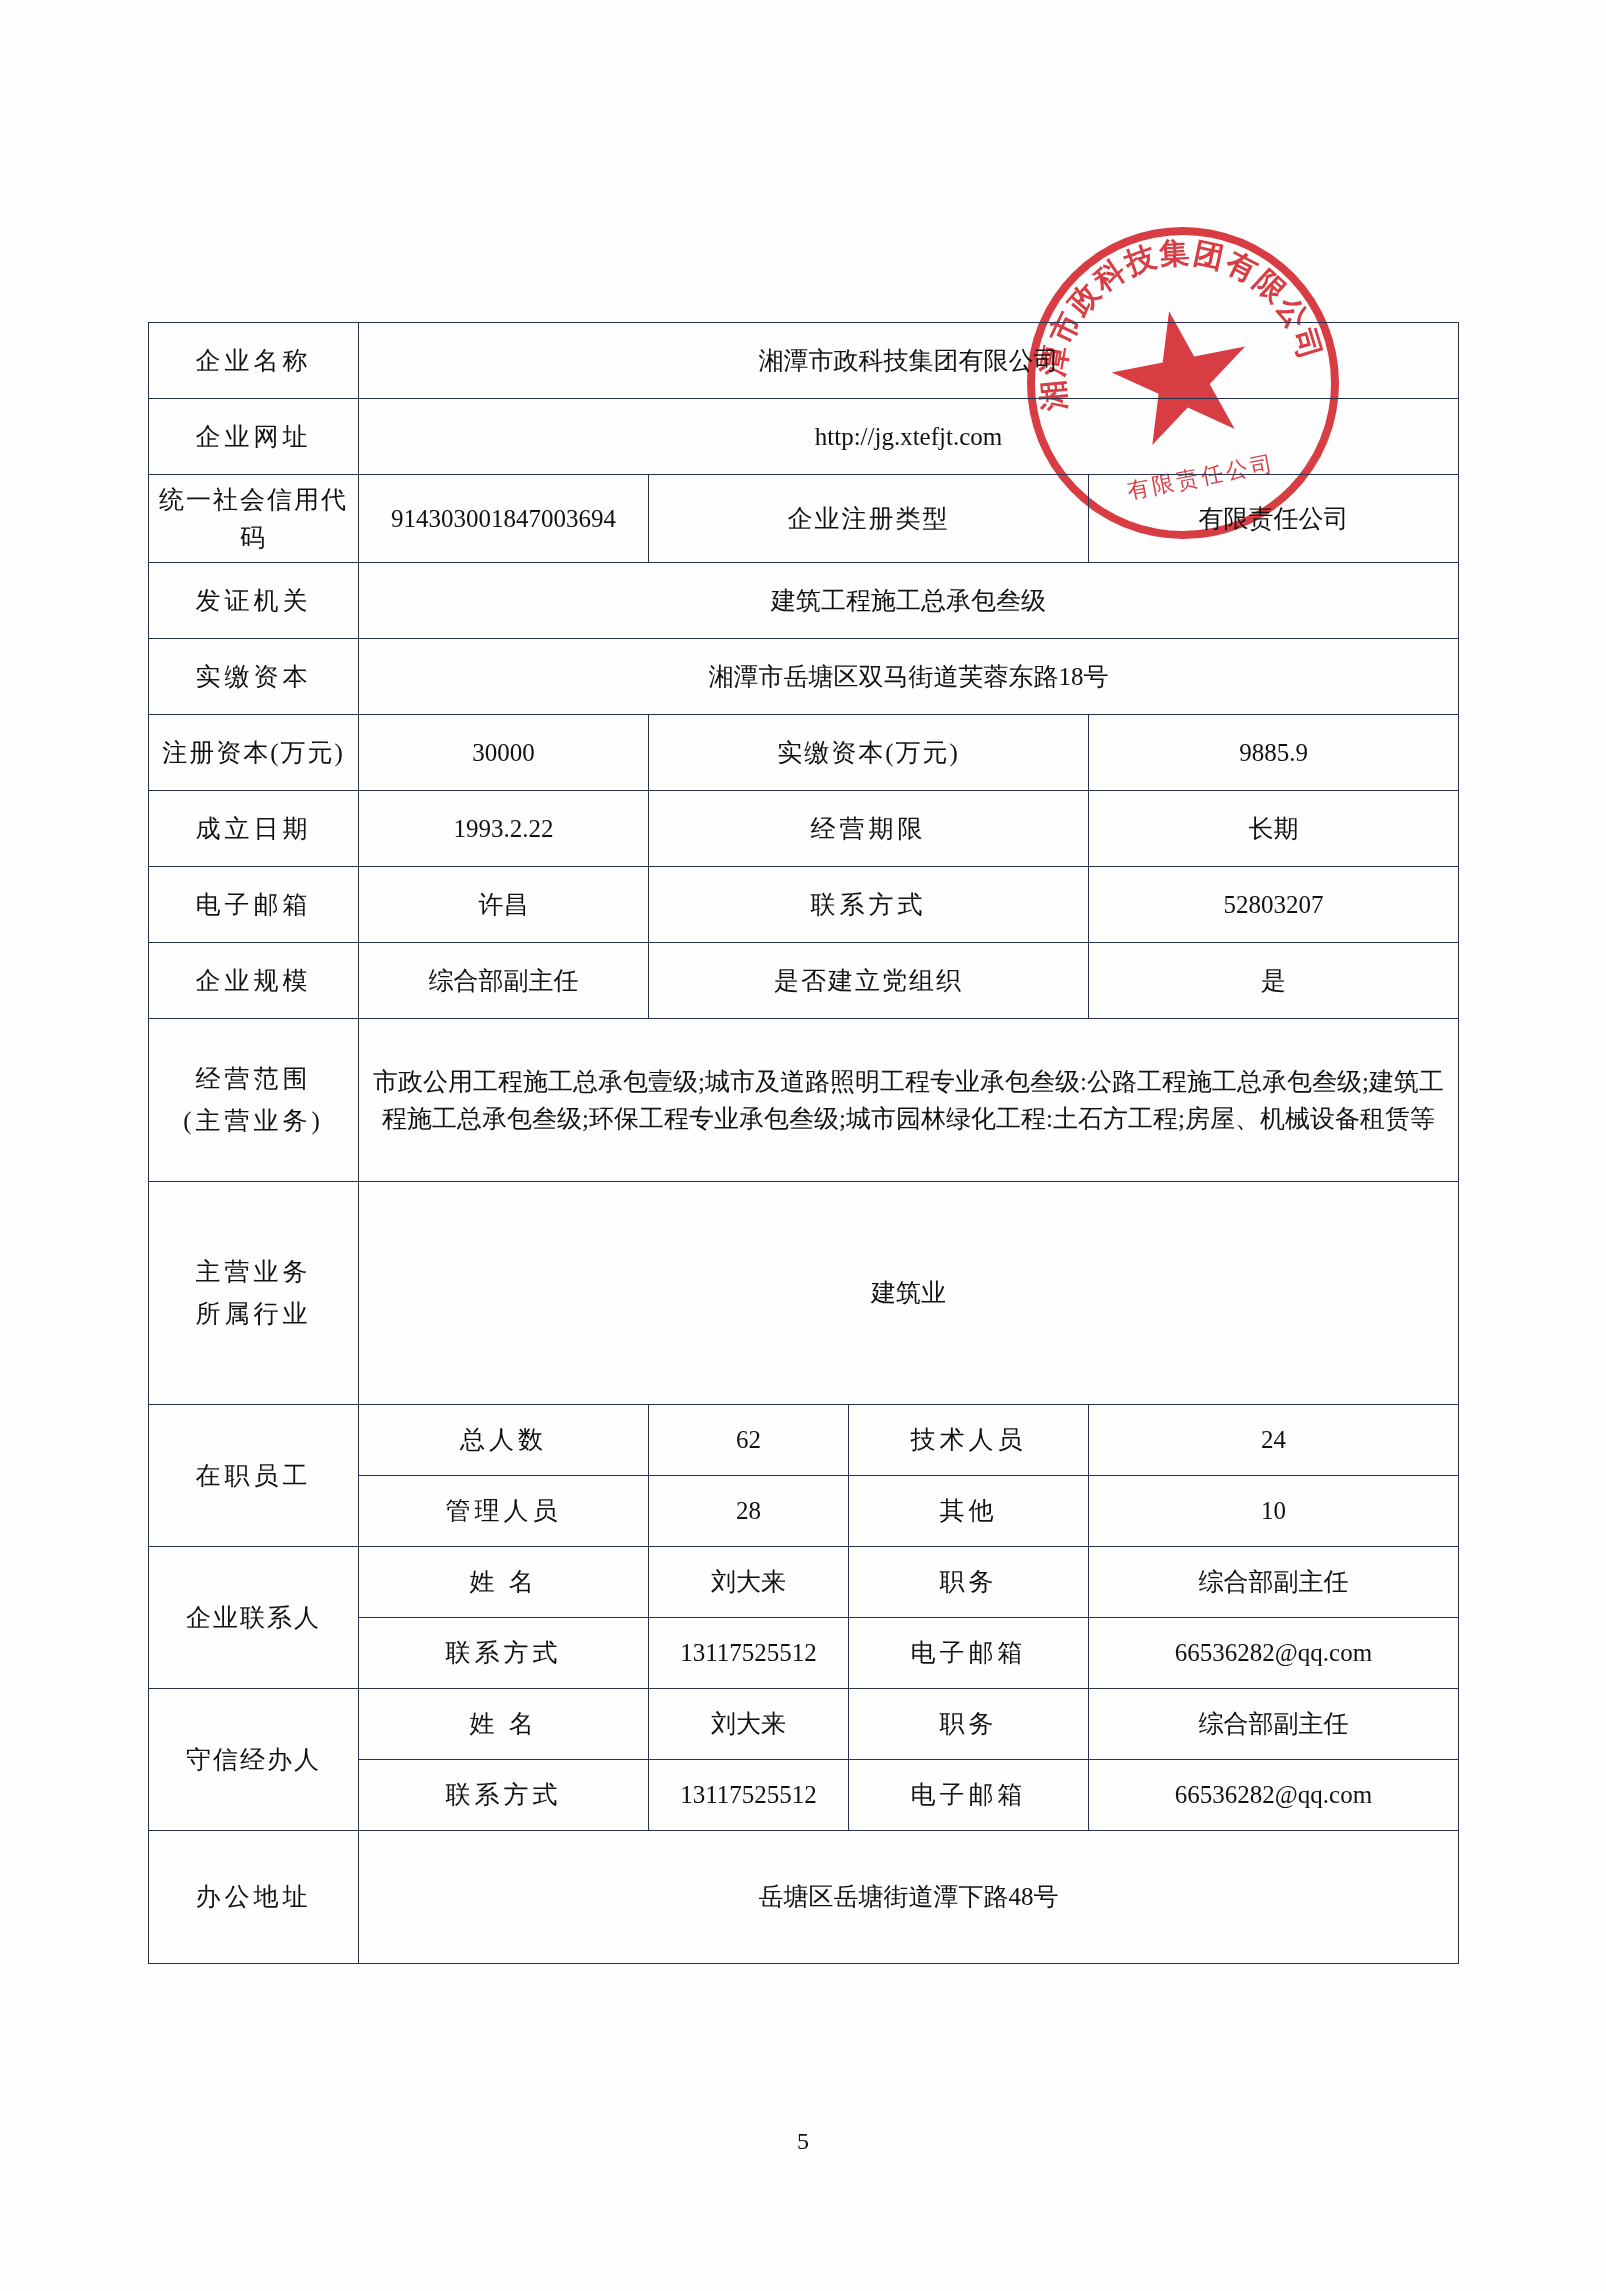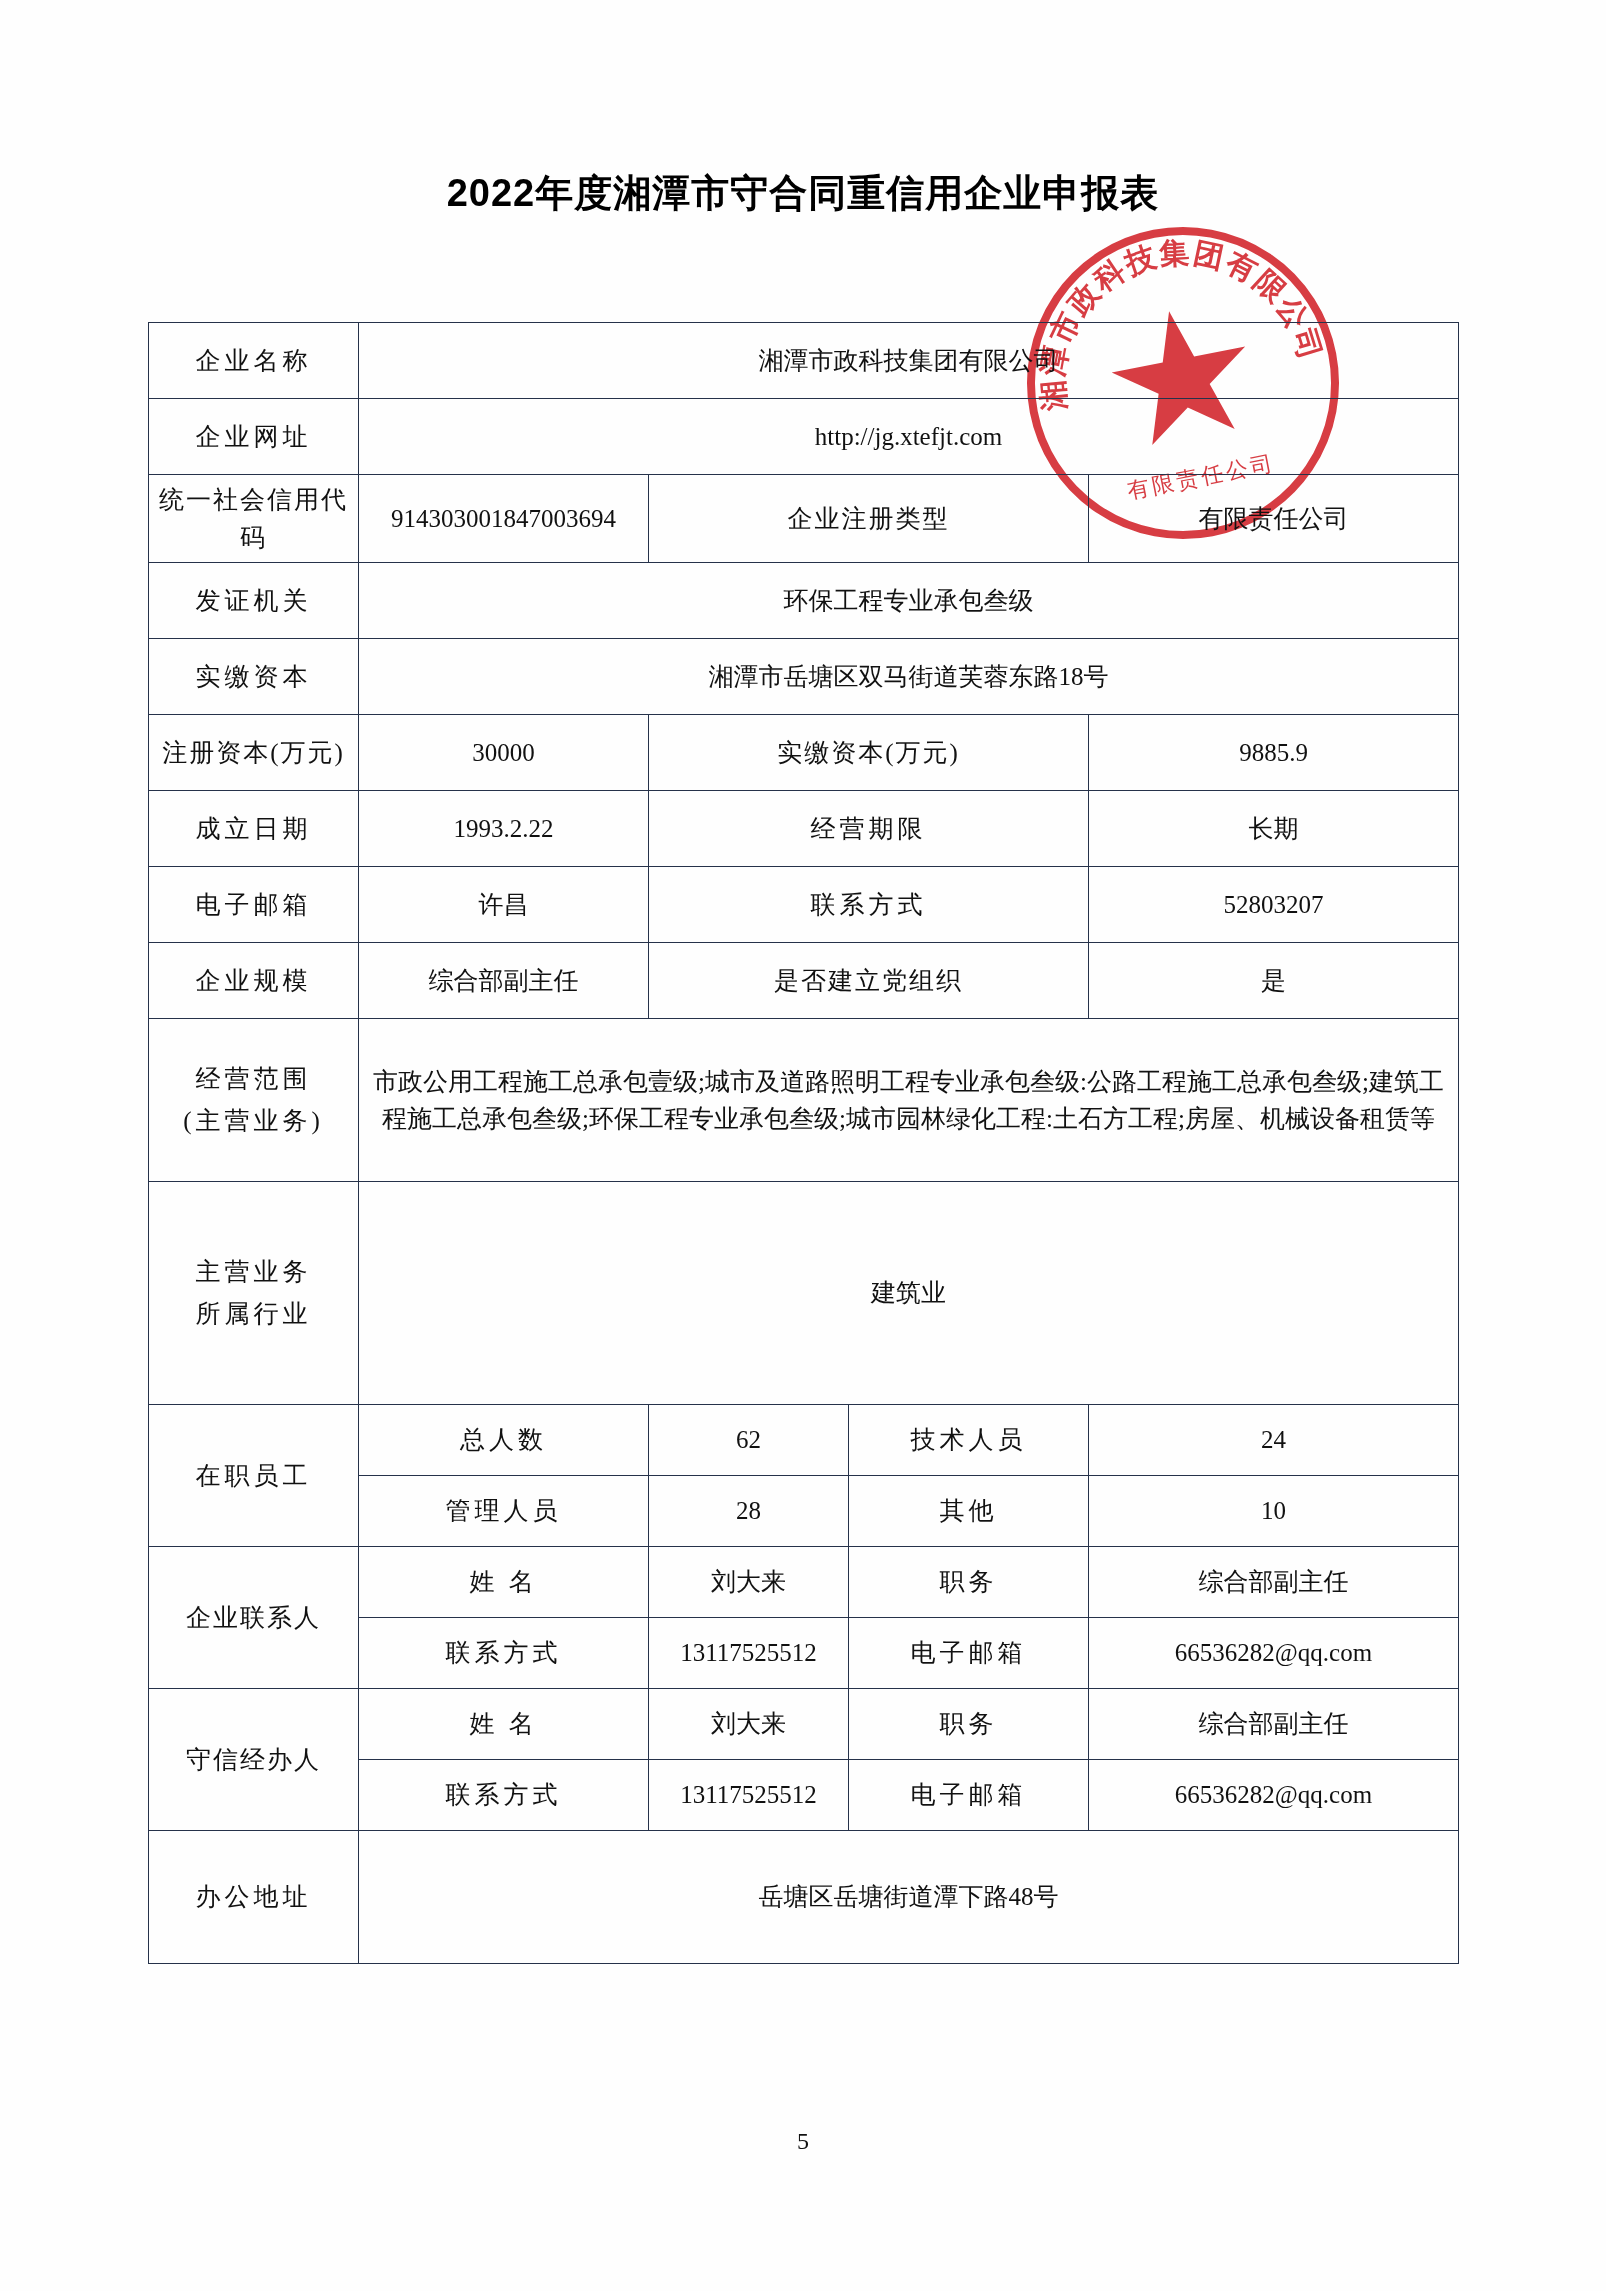--- a/index.html
+++ b/index.html
@@ -113,21 +113,20 @@
     font-size: 22px;
     fill: #d2232a;
     letter-spacing: 3px;
   }
 </style>
 </head>
 <body>
 
 <div class="page">
 
-  <div class="doc-title">2022年度湘潭市守合同重信用企业申报表</div>
 
   <div class="seal">
     <svg width="330" height="330" viewBox="0 0 330 330" xmlns="http://www.w3.org/2000/svg">
       <defs>
         <path id="arcpath" d="M 45,165 A 120,120 0 1 1 285,165" fill="none"></path>
       </defs>
       <circle cx="165" cy="165" r="152" fill="none" stroke="#d2232a" stroke-width="8"></circle>
       <text class="seal-text">
         <textPath href="#arcpath" startOffset="50%" text-anchor="middle">湘潭市政科技集团有限公司</textPath>
       </text>
@@ -155,21 +154,21 @@
           <td class="val h-row" colspan="4">http://jg.xtefjt.com</td>
         </tr>
         <tr>
           <td class="label-tight h-row">统一社会信用代码</td>
           <td class="val h-row">914303001847003694</td>
           <td class="label-tight h-row" colspan="2">企业注册类型</td>
           <td class="val h-row">有限责任公司</td>
         </tr>
         <tr>
           <td class="label h-row">发证机关</td>
-          <td class="val h-row" colspan="4">环保工程专业承包叁级</td>
+          <td class="val h-row" colspan="4">建筑工程施工总承包叁级</td>
         </tr>
         <tr>
           <td class="label h-row">实缴资本</td>
           <td class="val h-row" colspan="4">湘潭市岳塘区双马街道芙蓉东路18号</td>
         </tr>
         <tr>
           <td class="label-tight h-row">注册资本(万元)</td>
           <td class="val h-row">30000</td>
           <td class="label-tight h-row" colspan="2">实缴资本(万元)</td>
           <td class="val h-row">9885.9</td>

